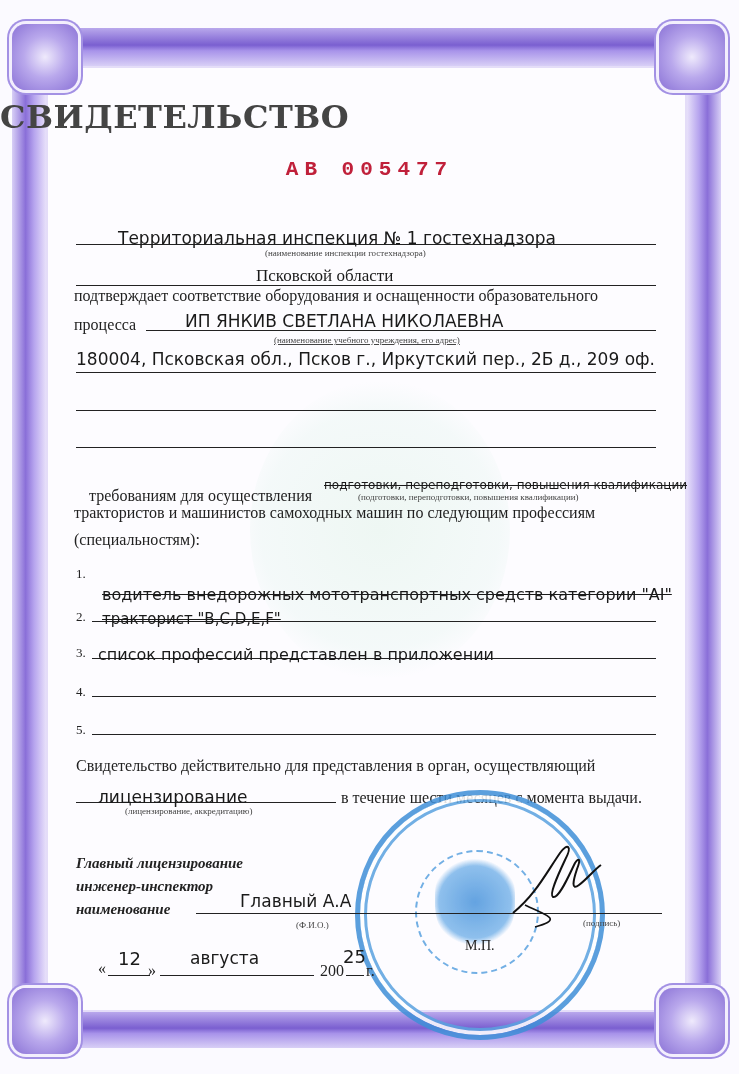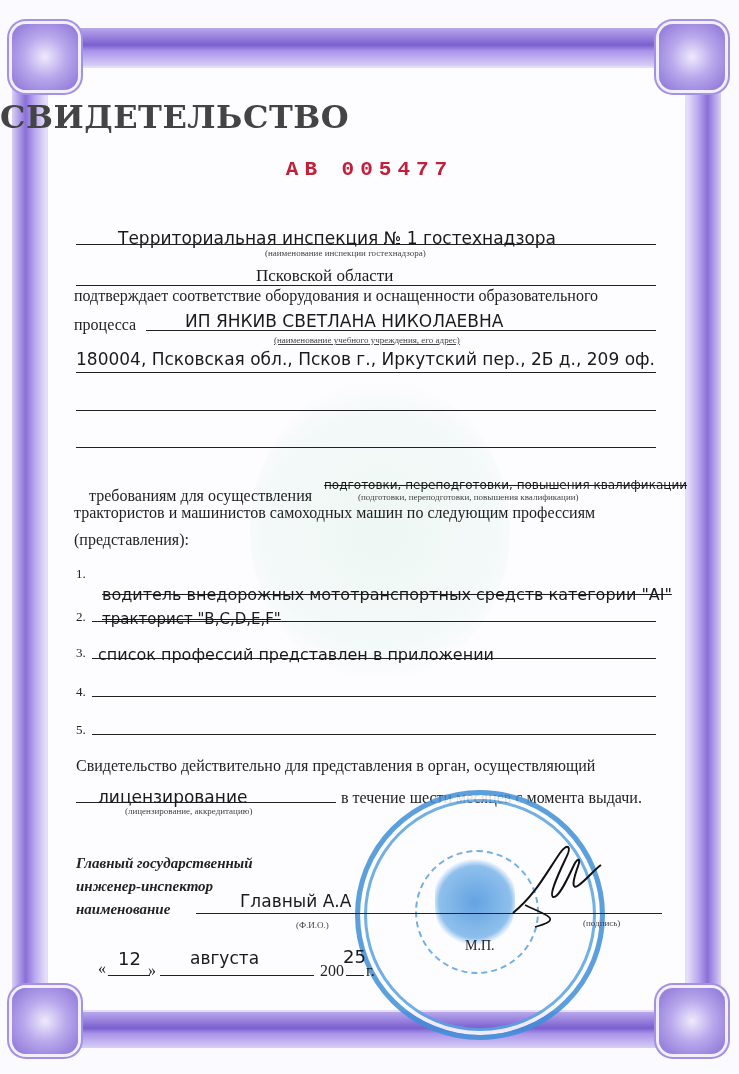--- a/index.html
+++ b/index.html
@@ -63,21 +63,21 @@
 
 <div class="line" style="left:76px; width:580px; top:372px;"></div>
 <div class="txt fill" style="left:76px; top:349px; font-size:17px;">180004, Псковская обл., Псков г., Иркутский пер., 2Б д., 209 оф.</div>
 <div class="line" style="left:76px; width:580px; top:410px;"></div>
 <div class="line" style="left:76px; width:580px; top:447px;"></div>
 
 <div class="txt body" style="left:74px; top:487px;margin-left:15px;">требованиям для осуществления</div>
 <div class="txt fill strike" style="left:324px; top:478px; font-size:12px;">подготовки, переподготовки, повышения квалификации</div>
 <div class="txt cap" style="left:358px; top:492px;">(подготовки, переподготовки, повышения квалификации)</div>
 <div class="txt body" style="left:74px; top:504px;">трактористов и машинистов самоходных машин по следующим профессиям</div>
-<div class="txt body" style="left:74px; top:531px;">(представления):</div>
+<div class="txt body" style="left:74px; top:531px;">(специальностям):</div>
 
 <div>
   <div class="txt body" style="left:76px; top:566px; font-size:13px;">1.</div>
   <div class="txt fill strike" style="left:102px; top:585px; font-size:16px;">водитель внедорожных мототранспортных средств категории "AI"</div>
 
   <div class="txt body" style="left:76px; top:609px; font-size:13px;">2.</div>
   <div class="line" style="left:92px; width:564px; top:621px;"></div>
   <div class="txt fill strike" style="left:102px; top:610px; font-size:15px;">тракторист "B,C,D,E,F"</div>
 
   <div class="txt body" style="left:76px; top:645px; font-size:13px;">3.</div>
@@ -95,21 +95,21 @@
 <div class="line" style="left:76px; width:260px; top:802px;"></div>
 <div class="txt fill" style="left:98px; top:787px; font-size:17px;">лицензирование</div>
 <div class="txt cap" style="left:125px; top:806px;">(лицензирование, аккредитацию)</div>
 <div class="txt body" style="left:341px; top:789px;">в течение шести месяцев с момента выдачи.</div>
 
 <div class="stamp">
   <div class="stamp-inner"></div>
   <div class="eagle"></div>
 </div>
 
-<div class="txt ital" style="left:76px; top:855px;">Главный государственный</div>
+<div class="txt ital" style="left:76px; top:855px;">Главный лицензирование</div>
 <div class="txt ital" style="left:76px; top:878px;">инженер-инспектор</div>
 <div class="txt ital" style="left:76px; top:901px;">наименование</div>
 <div class="line" style="left:196px; width:466px; top:913px;"></div>
 <div class="txt fill" style="left:240px; top:891px; font-size:17px;">Главный А.А</div>
 <div class="txt cap" style="left:296px; top:920px;">(Ф.И.О.)</div>
 <div class="txt cap" style="left:560px; top:918px;margin-left:23px;">(подпись)</div>
 
 <svg class="sig" viewBox="0 0 100 100">
   <path d="M8 78 C30 60 40 40 55 18 C62 8 68 10 60 25 C52 42 44 60 48 62 C54 64 64 40 70 28 C74 22 76 24 72 34 C68 46 66 56 74 50 C82 44 90 34 96 30" fill="none" stroke="#111" stroke-width="2"></path>
   <path d="M20 70 C40 80 60 84 30 92" fill="none" stroke="#111" stroke-width="1.6"></path>

